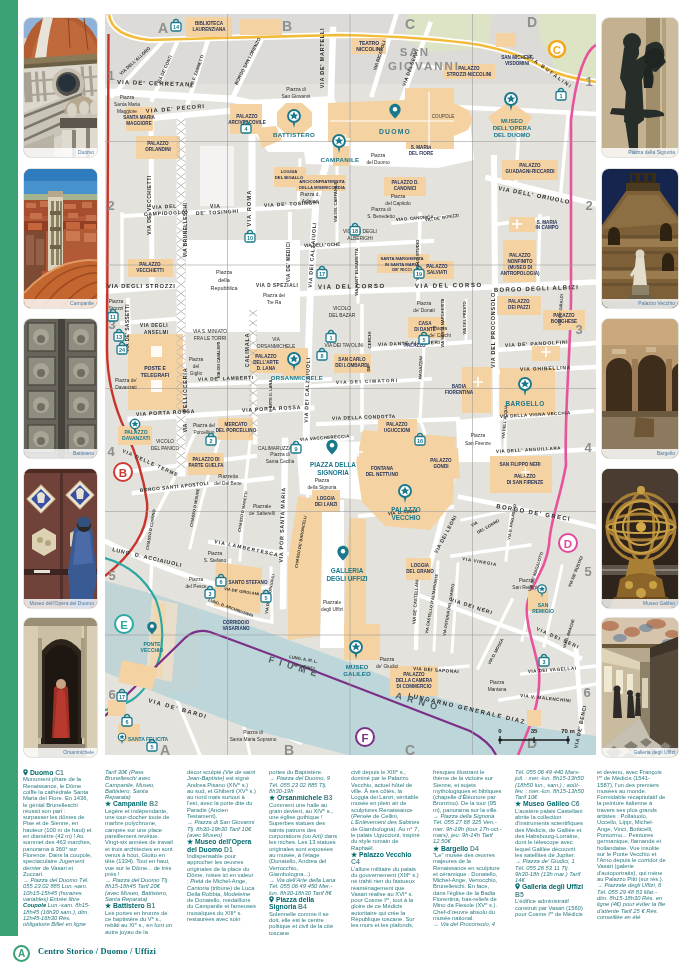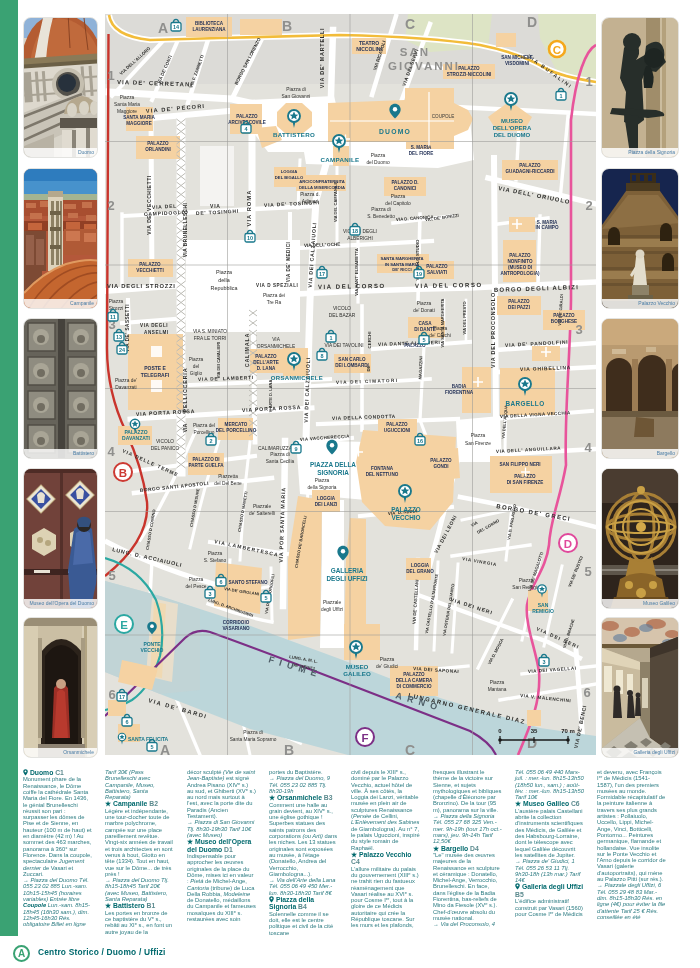--- a/index.html
+++ b/index.html
@@ -11,21 +11,21 @@
 .card svg{display:block;}
 
 .col{position:absolute;top:769px;width:69px;font-size:5.8px;line-height:6.3px;color:#2d7c82;text-align:left;}
 .col sup{font-size:70%;line-height:0;vertical-align:2px;}
 .col b{color:#00696d;}
 .col .hd{font-size:6.8px;line-height:7.4px;color:#00696d;font-weight:bold;}
 .col .gr{color:#5b8a8e;}
 .col i{font-family:"Liberation Sans",sans-serif;}
 #footer{position:absolute;left:0;top:936px;width:700px;height:32px;background:#fff;}
 #fcirc{position:absolute;left:13px;top:9px;width:17px;height:17px;border:2.2px solid #3aa273;border-radius:50%;color:#3aa273;font-weight:bold;font-size:10px;line-height:13px;text-align:center;box-sizing:border-box;}
-#ftext{position:absolute;left:38px;top:11px;font-size:8.4px;font-weight:bold;color:#00696d;letter-spacing:0.2px;}
+#ftext{position:absolute;left:38px;top:11px;font-size:8.4px;font-weight:bold;color:#00696d;letter-spacing:0.2px;font-family:Liberation Serif, serif;}
 </style>
 </head>
 <body>
 <div id="page">
 <div id="greenbar"></div>
 
 <div class="card" style="left:23px;top:17px;">
 <svg width="75" height="141" viewBox="0 0 75 141">
 <rect width="75" height="141" fill="#d7d3c8"></rect>
 <rect x="0" y="0" width="75" height="20" fill="#8fb2d8"></rect>

